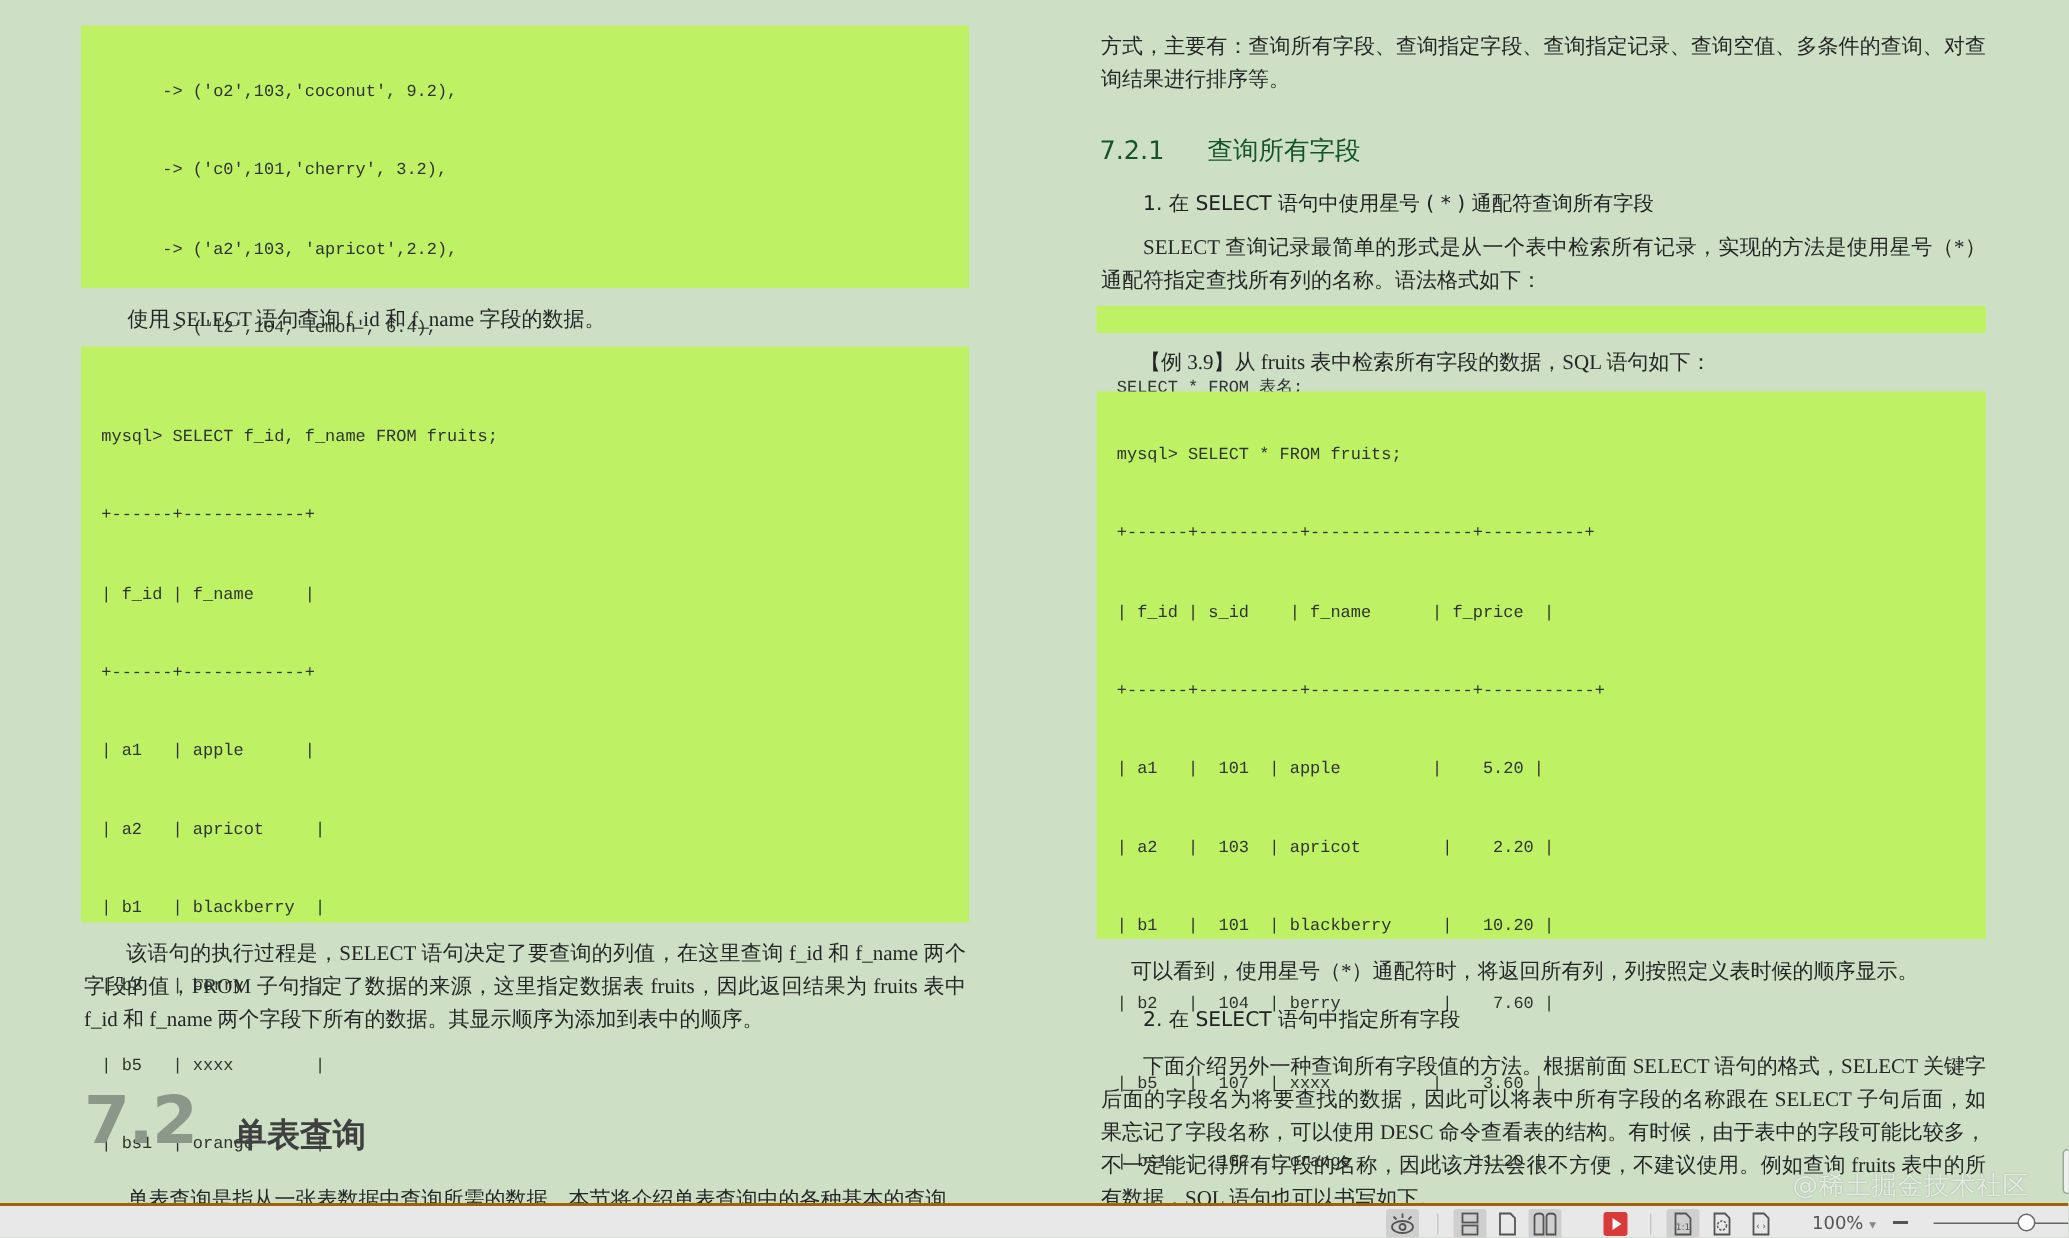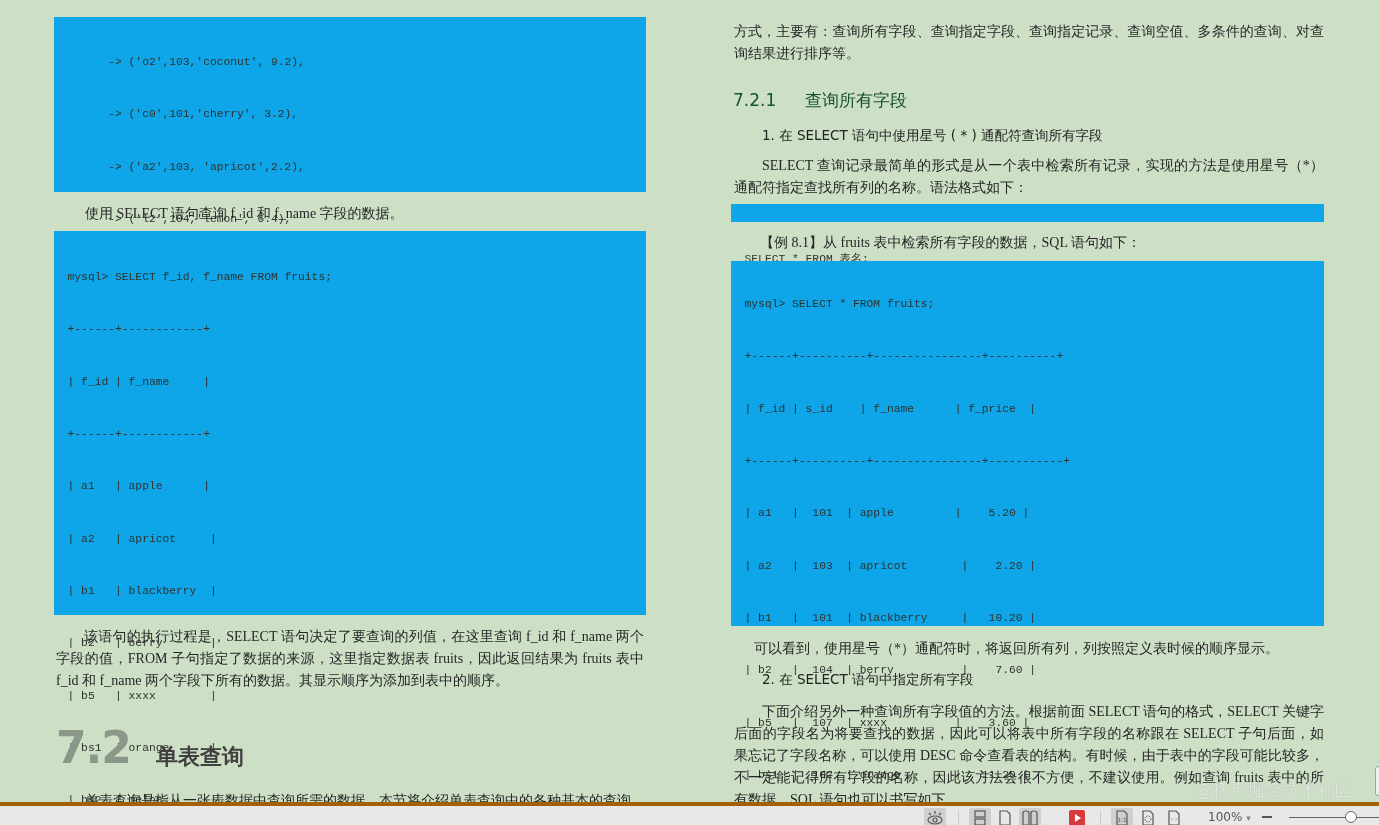--- a/index.html
+++ b/index.html
@@ -1,29 +1,29 @@
 <!DOCTYPE html>
 <html><head>
 <meta charset="utf-8">
 <style>
   * { box-sizing: border-box; margin: 0; padding: 0; }
   html, body { width: 1379px; height: 825px; overflow: hidden; background: #cde0c6; }
   body { position: relative; font-family: "DejaVu Serif", "Liberation Serif", serif; color: #2a2a2a; }
   .page { position: absolute; top: 0; height: 802px; background: #cde0c6; overflow: hidden; }
   #page-left { left: 0; width: 690px; }
   #page-right { left: 690px; width: 689px; }
-  .codebox { position: absolute; background: #0ea5e9; font-family: "Liberation Mono", "DejaVu Sans Mono", monospace; font-size: 11.3px; color: #2f332d; line-height: 17.45px; white-space: pre; padding-left: 0; }
+  .codebox { position: absolute; background: #bef264; font-family: "Liberation Mono", "DejaVu Sans Mono", monospace; font-size: 11.3px; color: #2f332d; line-height: 17.45px; white-space: pre; padding-left: 0; }
   .codebox .ln { display: block; height: 17.45px; }
   .para { position: absolute; font-family: "Liberation Serif", "DejaVu Serif", serif; font-size: 14px; line-height: 22px; color: #262626; text-align: justify; }
   .para .indent { display: inline-block; width: 28px; }
   .sect-num { position: absolute; font-family: "DejaVu Sans", sans-serif; font-weight: bold; font-size: 44px; color: #8b9788; letter-spacing: -1px; }
   .sect-title { position: absolute; font-family: "DejaVu Sans", sans-serif; font-weight: bold; font-size: 22px; color: #404040; }
   .sub-title { position: absolute; font-family: "DejaVu Sans", sans-serif; font-size: 17px; color: #14532d; }
   .item-title { position: absolute; font-family: "DejaVu Sans", sans-serif; font-size: 13.5px; color: #222; }
-  .statusbar { position: absolute; left: 0; top: 802px; width: 1379px; height: 23px; background: #e8e8e8; border-top: 4px solid #a16207; }
+  .statusbar { position: absolute; left: 0; top: 802px; width: 1379px; height: 23px; background: #e8e8e8; border-top: 2px solid #a16207; }
   .sb-btn { position: absolute; top: 2px; height: 20px; width: 22px; display: flex; align-items: center; justify-content: center; border-radius: 2px; }
   .sb-btn.active { background: #cfcfcf; }
   .sb-sep { position: absolute; top: 5px; width: 1px; height: 14px; background: #c8c8c8; }
   .zoom-label { position: absolute; left: 1208px; top: 4px; font-family: "DejaVu Sans", sans-serif; font-size: 12px; color: #555; }
   .watermark { position: absolute; left: 1195px; top: 779px; font-family: "DejaVu Sans", sans-serif; font-size: 17px; color: rgba(255,255,255,0.75); text-shadow: 0 0 1px #8a9a86; letter-spacing: 0.5px; }
   .scroll-handle { position: absolute; left: 1375px; top: 766px; width: 6px; height: 30px; background: #f0f0f0; border: 1px solid #9aa796; border-radius: 3px; }
 </style>
 </head>
 <body>
 
@@ -38,21 +38,21 @@
     <span class="ln">        -&gt; ('m2',105,'xbabay', 2.6),</span>
     <span class="ln">        -&gt; ('t4',107,'xbababa', 3.6),</span>
     <span class="ln">        -&gt; ('m3',105,'xxtt', 11.6),</span>
     <span class="ln">        -&gt; ('b5',107,'xxxx', 3.6);</span>
   </div>
 
   <div class="para" style="left:85px; top:203px; width:560px;">
     <span>使用 SELECT 语句查询 f_id 和 f_name 字段的数据。</span>
   </div>
 
-  <div class="codebox" style="left:54px; top:231px; width:592px; height:384px; padding-top:3px;">
+  <div class="codebox" style="left:54px; top:231px; width:592px; height:384px; padding-top:18px;">
     <span class="ln">  mysql&gt; SELECT f_id, f_name FROM fruits;</span>
     <span class="ln">  +------+------------+</span>
     <span class="ln">  | f_id | f_name     |</span>
     <span class="ln">  +------+------------+</span>
     <span class="ln">  | a1   | apple      |</span>
     <span class="ln">  | a2   | apricot     |</span>
     <span class="ln">  | b1   | blackberry  |</span>
     <span class="ln">  | b2   | berry       |</span>
     <span class="ln">  | b5   | xxxx        |</span>
     <span class="ln">  | bs1  | orange      |</span>
@@ -97,21 +97,21 @@
 
   <div class="para" style="left:44px; top:155px; width:590px;">
     <span class="indent"></span><span>SELECT 查询记录最简单的形式是从一个表中检索所有记录，实现的方法是使用星号（*）通配符指定查找所有列的名称。语法格式如下：</span>
   </div>
 
   <div class="codebox" style="left:41px; top:204px; width:593px; height:18px; padding-top:12px;">
     <span class="ln">  SELECT * FROM 表名;</span>
   </div>
 
   <div class="para" style="left:70px; top:232px; width:560px;">
-    <span>【例 8.1】从 fruits 表中检索所有字段的数据，SQL 语句如下：</span>
+    <span>【例 3.9】从 fruits 表中检索所有字段的数据，SQL 语句如下：</span>
   </div>
 
   <div class="codebox" style="left:41px; top:261px; width:593px; height:365px; padding-top:0;">
     <span class="ln">  mysql&gt; SELECT * FROM fruits;</span>
     <span class="ln">  +------+----------+----------------+----------+</span>
     <span class="ln">  | f_id | s_id    | f_name      | f_price  |</span>
     <span class="ln">  +------+----------+----------------+-----------+</span>
     <span class="ln">  | a1   |  101  | apple         |    5.20 |</span>
     <span class="ln">  | a2   |  103  | apricot        |    2.20 |</span>
     <span class="ln">  | b1   |  101  | blackberry     |   10.20 |</span>

